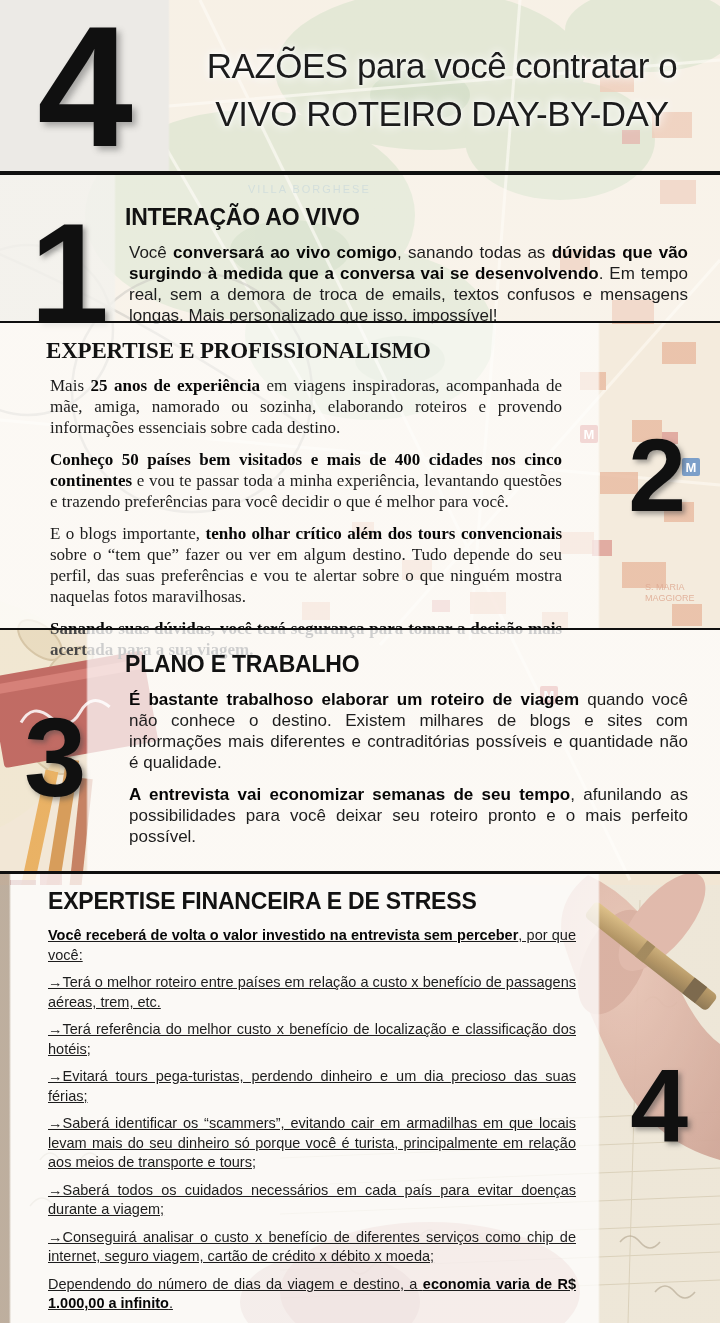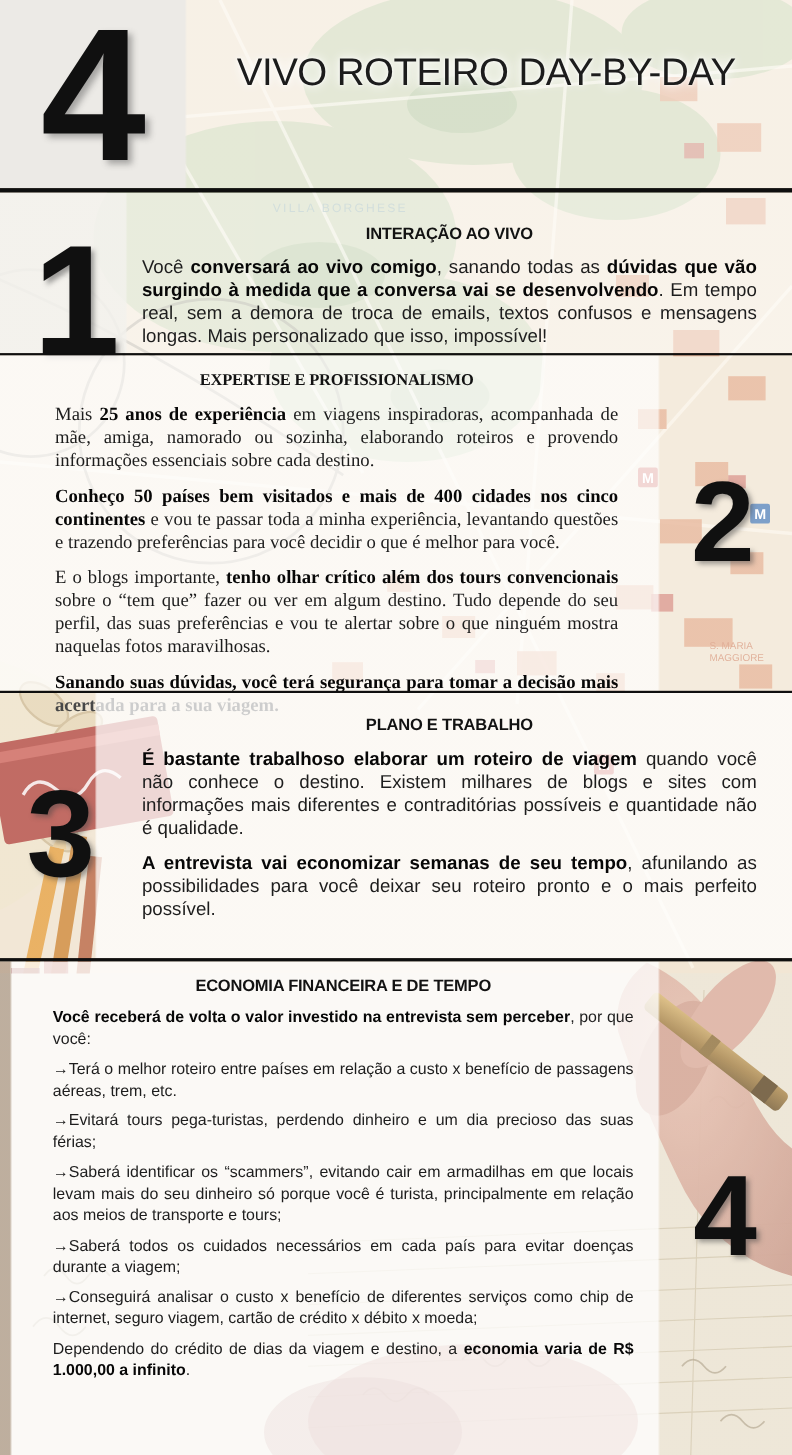--- a/index.html
+++ b/index.html
@@ -15,21 +15,21 @@
   .hdr-num{position:absolute;left:10px;top:0;width:150px;height:171px;display:flex;align-items:center;justify-content:center;
            font-size:172px;font-weight:700;color:#101010;line-height:1;
            text-shadow:4px 4px 6px rgba(80,80,80,.45);}
   .hdr-title{position:absolute;left:170px;right:6px;top:42px;text-align:center;
              font-size:35px;line-height:48px;color:#1c1c1c;letter-spacing:-.5px;
              text-shadow:0 0 3px rgba(255,255,255,.95),0 0 9px rgba(255,255,255,.9),0 0 14px rgba(255,255,255,.8);}
 
   
   .sec .num{position:absolute;font-weight:700;color:#101010;line-height:1;
             text-shadow:3px 3px 5px rgba(70,70,70,.5);}
-  .sec h2{font-size:15px;font-weight:700;color:#121212;margin:0 0 11px;letter-spacing:-.2px;text-align:center;}
+  .sec h2{font-size:23px;font-weight:700;color:#121212;margin:0 0 11px;letter-spacing:-.2px;}
   .paras p{margin:0 4px 11px;text-align:justify;font-size:17px;line-height:21px;color:#1d1d1d;}
   .paras b{font-weight:700;color:#070707;}
 
   .sec1{top:175px;height:146px;
         background:linear-gradient(90deg,rgba(244,243,239,.94) 0 114px,rgba(255,255,255,.62) 116px 100%);}
   .sec1 .num{left:30px;top:28px;font-size:142px;}
   .sec1 .content{padding:29px 28px 0 125px;}
 
   .sec2{top:323px;height:305px;
         background:linear-gradient(90deg,rgba(255,255,255,.8) 0 598px,rgba(255,255,255,.38) 600px 100%);}
@@ -38,21 +38,21 @@
 
   .sec3{top:630px;height:241px;
         background:linear-gradient(90deg,rgba(255,255,255,.26) 0 86px,rgba(255,255,255,.8) 88px 100%);}
   .sec3 .num{left:24px;top:72px;font-size:112px;}
   .sec3 .content{padding:21px 28px 0 125px;}
 
   .sec4{top:874px;height:449px;
         background:linear-gradient(90deg,rgba(90,60,50,.3) 0 9px,rgba(255,255,255,.82) 11px 598px,rgba(255,255,255,.22) 600px 100%);}
   .sec4 .num{right:32px;top:180px;font-size:104px;}
   .sec4 .content{padding:14px 0 0 48px;width:528px;}
-  .sec4 .paras p{font-size:14.5px;line-height:19.5px;margin:0 0 8px;}
+  .sec4 .paras p{font-size:14.5px;line-height:19.5px;margin:0 0 8px;text-decoration:underline;}
 
   .d1{top:171px;height:4px;}
   .d2{top:321px;height:2px;}
   .d3{top:628px;height:2px;}
   .d4{top:871px;height:3px;}
 </style>
 </head>
 <body>
 
 <div class="page">
@@ -200,20 +200,21 @@
         </g>
       </g>
       <ellipse cx="430" cy="1292" rx="150" ry="70" fill="#a84a40" opacity=".45"></ellipse>
       <ellipse cx="330" cy="1302" rx="90" ry="50" fill="#8e3d35" opacity=".4"></ellipse>
     </svg>
   </div>
 
   <header class="band hdr">
     <div class="hdr-num">4</div>
     <div class="hdr-title">
+      <div>RAZÕES para você contratar o</div>
       <div>VIVO ROTEIRO DAY-BY-DAY</div>
     </div>
   </header>
   <div class="divider d1"></div>
 
   <section class="band sec sec1">
     <div class="num">1</div>
     <div class="content">
       <h2>INTERAÇÃO AO VIVO</h2>
       <div class="paras">
@@ -245,26 +246,27 @@
           <p><b>É bastante trabalhoso elaborar um roteiro de viagem</b><span> quando você não conhece o destino. Existem milhares de blogs e sites com informações mais diferentes e contraditórias possíveis e quantidade não é qualidade.</span></p>
           <p><b>A entrevista vai economizar semanas de seu tempo</b><span>, afunilando as possibilidades para você deixar seu roteiro pronto e o mais perfeito possível.</span></p>
         </div>
     </div>
   </section>
   <div class="divider d4"></div>
 
   <section class="band sec sec4">
     <div class="num">4</div>
     <div class="content">
-      <h2>ECONOMIA FINANCEIRA E DE TEMPO</h2>
+      <h2>EXPERTISE FINANCEIRA E DE STRESS</h2>
       <div class="paras">
           <p><b>Você receberá de volta o valor investido na entrevista sem perceber</b><span>, por que você:</span></p>
           <p><span>→Terá o melhor roteiro entre países em relação a custo x benefício de passagens aéreas, trem, etc.</span></p>
+          <p><span>→Terá referência do melhor custo x benefício de localização e classificação dos hotéis;</span></p>
           <p><span>→Evitará tours pega-turistas, perdendo dinheiro e um dia precioso das suas férias;</span></p>
           <p><span>→Saberá identificar os “scammers”, evitando cair em armadilhas em que locais levam mais do seu dinheiro só porque você é turista, principalmente em relação aos meios de transporte e tours;</span></p>
           <p><span>→Saberá todos os cuidados necessários em cada país para evitar doenças durante a viagem;</span></p>
           <p><span>→Conseguirá analisar o custo x benefício de diferentes serviços como chip de internet, seguro viagem, cartão de crédito x débito x moeda;</span></p>
-          <p><span>Dependendo do crédito de dias da viagem e destino, a </span><b>economia varia de R$ 1.000,00 a infinito</b><span>.</span></p>
+          <p><span>Dependendo do número de dias da viagem e destino, a </span><b>economia varia de R$ 1.000,00 a infinito</b><span>.</span></p>
         </div>
     </div>
   </section>
 
 </div>
 
 </body></html>

